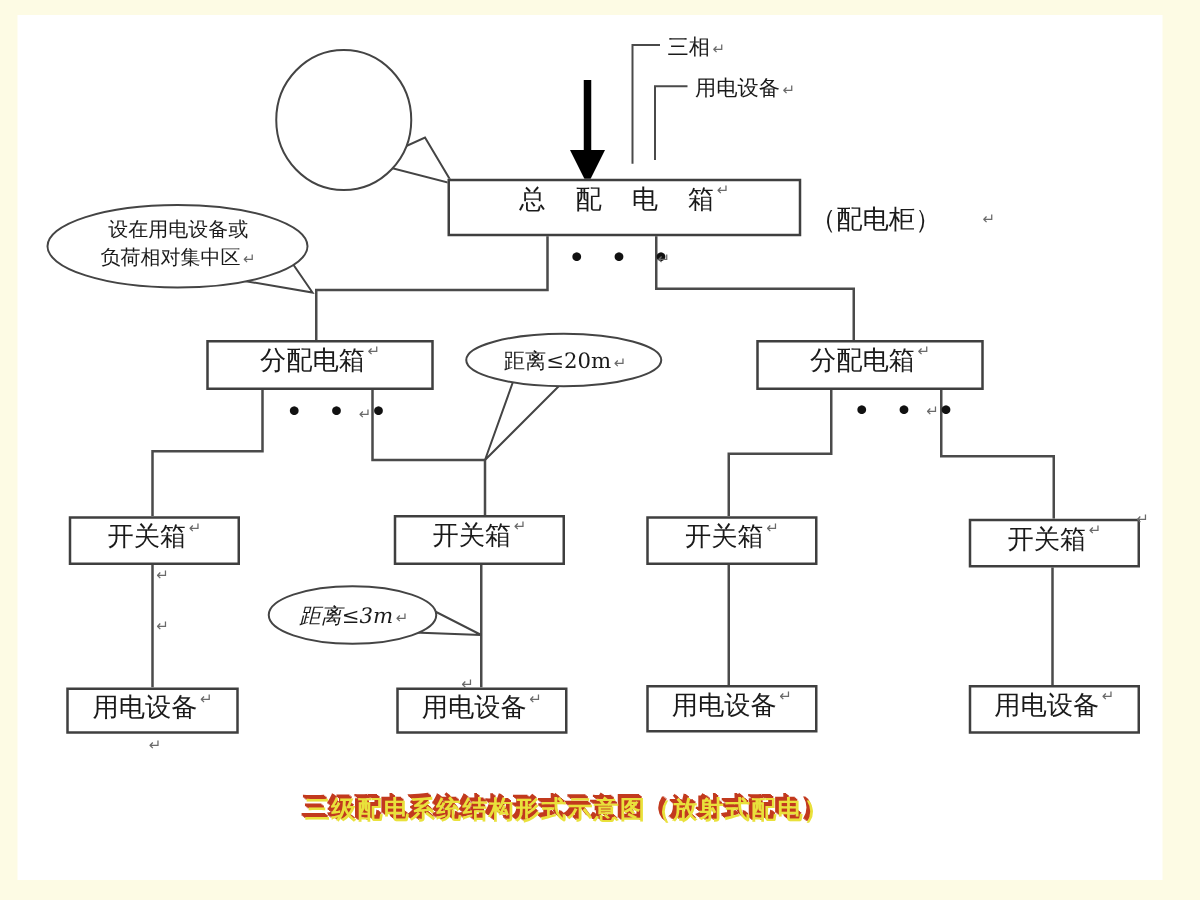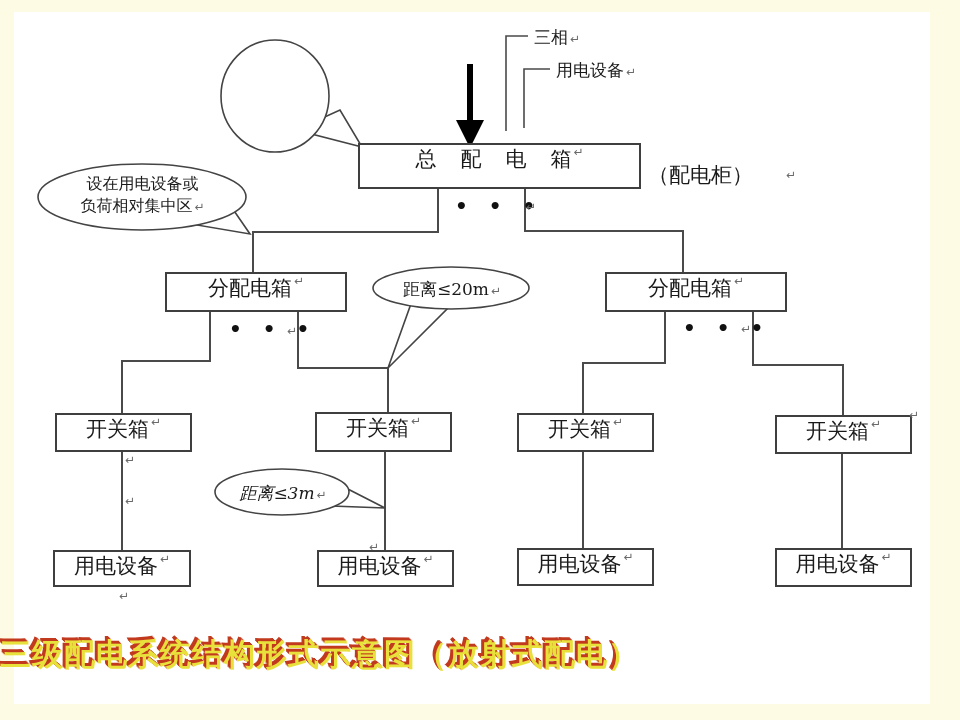--- a/index.html
+++ b/index.html
@@ -26,22 +26,22 @@
   .bubble-text{
     position:absolute;font-size:17px;color:#1a1a1a;text-align:center;
     line-height:22px;white-space:nowrap;
   }
   .dots{
     position:absolute;font-size:20px;font-weight:bold;color:#111;
     letter-spacing:7px;font-family:"DejaVu Sans",sans-serif;
   }
   .cabinet{position:absolute;font-size:21px;color:#1a1a1a;}
   .title{
-    position:absolute;left:0;top:634px;width:908px;
-    font-size:31px;font-weight:bold;letter-spacing:1px;
+    position:absolute;left:0;top:634px;width:908px;text-align:center;
+    font-size:20px;font-weight:bold;letter-spacing:1px;
     font-family:"DejaVu Serif","Liberation Serif",serif;
   }
 </style>
 </head>
 <body style="background: rgb(253, 251, 228);">
 
 <div class="stage">
   <div class="page"></div>
 
   <svg class="lines" viewBox="0 0 960 720">

